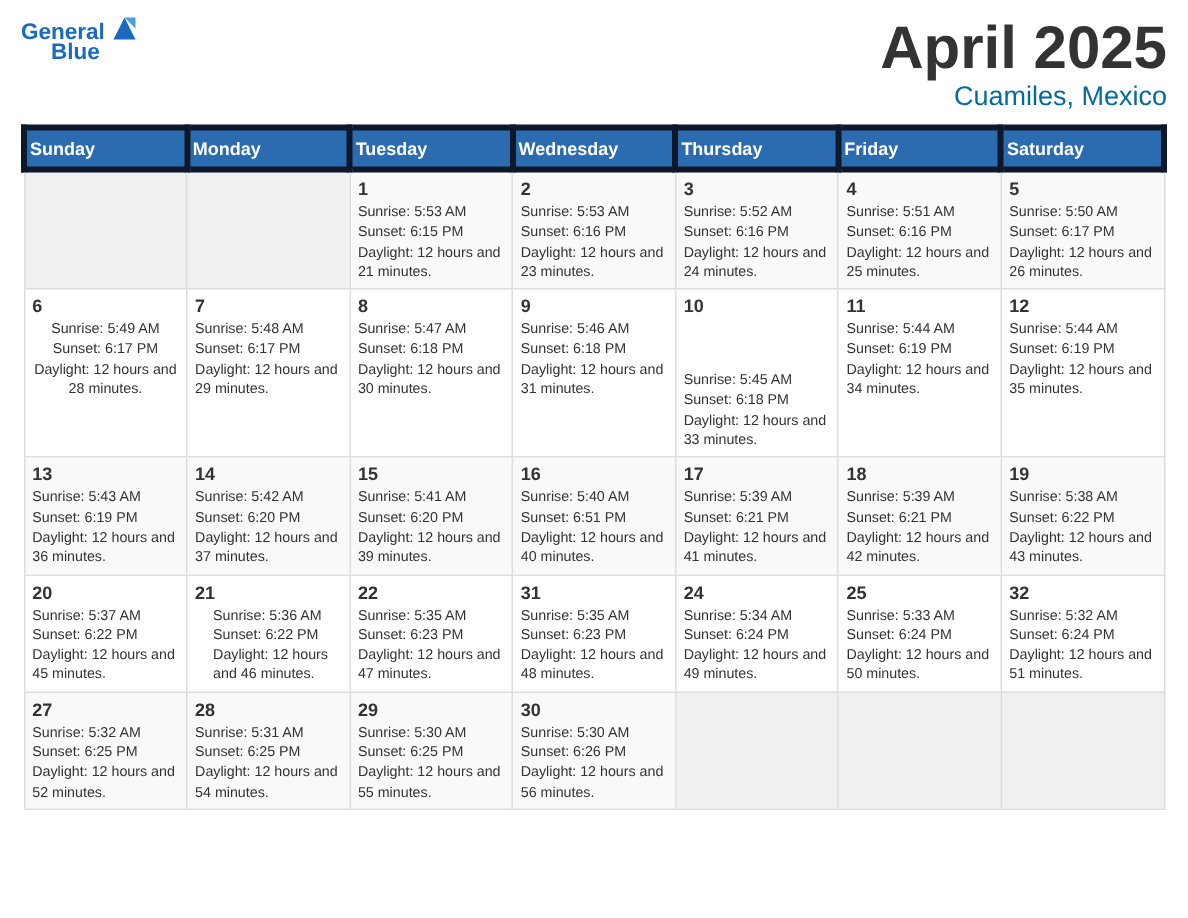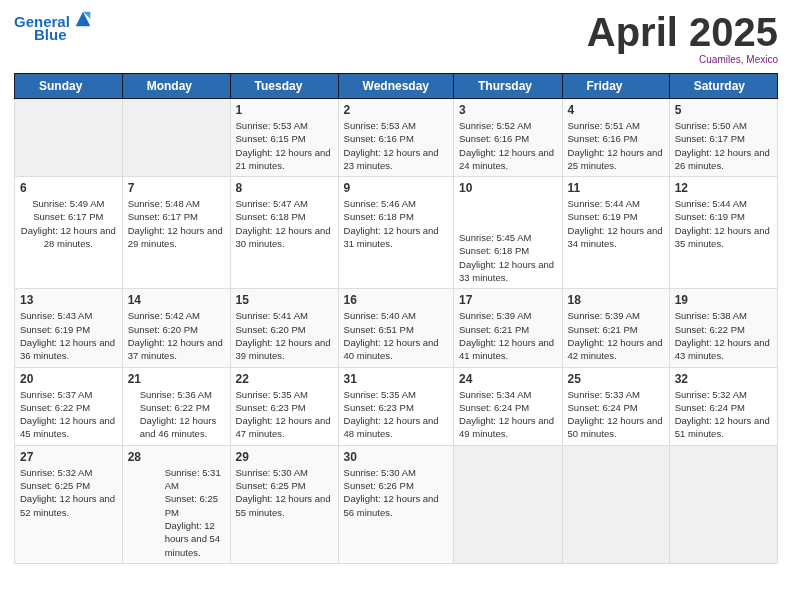--- a/index.html
+++ b/index.html
@@ -45,37 +45,37 @@
     .title-block {
       text-align: right;
     }
     .title-block h1 {
       font-size: 40px;
       font-weight: bold;
       color: #333;
       line-height: 1.1;
     }
     .title-block h2 {
-      font-size: 10px;
+      font-size: 18px;
       font-weight: normal;
-      color: #701a75;
+      color: #0369a1;
     }
     .calendar {
       width: 100%;
       border-collapse: collapse;
       border: 1px solid #ccc;
     }
     .calendar th {
       background: #2b6cb0;
       color: #fff;
       font-size: 12px;
       font-weight: bold;
-      padding: 5px 24px;
+      padding: 5px 2px;
       text-align: left;
-      border: 1px solid #0f172a;
+      border: 4px solid #0f172a;
     }
     .calendar td {
       width: 14.28%;
       vertical-align: top;
       padding: 4px 5px;
       border: 1px solid #ddd;
       font-size: 10px;
       color: #333;
       min-height: 70px;
       background: #fff;
@@ -308,21 +308,21 @@
         </tr>
         <tr>
           <td>
             <span class="day-number">27</span>
             <div class="day-info" style="white-space: pre-line;">Sunrise: 5:32 AM
 Sunset: 6:25 PM
 Daylight: 12 hours and 52 minutes.</div>
           </td>
           <td>
             <span class="day-number">28</span>
-            <div class="day-info" style="white-space: pre-line; margin-left: 37px;">Sunrise: 5:31 AM
+            <div class="day-info" style="white-space: pre-line;">Sunrise: 5:31 AM
 Sunset: 6:25 PM
 Daylight: 12 hours and 54 minutes.</div>
           </td>
           <td>
             <span class="day-number">29</span>
             <div class="day-info" style="white-space: pre-line;">Sunrise: 5:30 AM
 Sunset: 6:25 PM
 Daylight: 12 hours and 55 minutes.</div>
           </td>
           <td>

